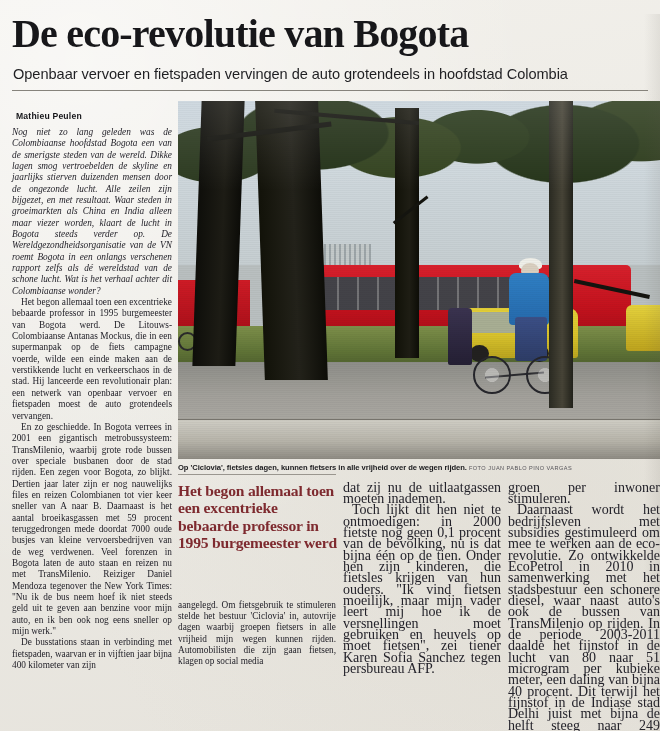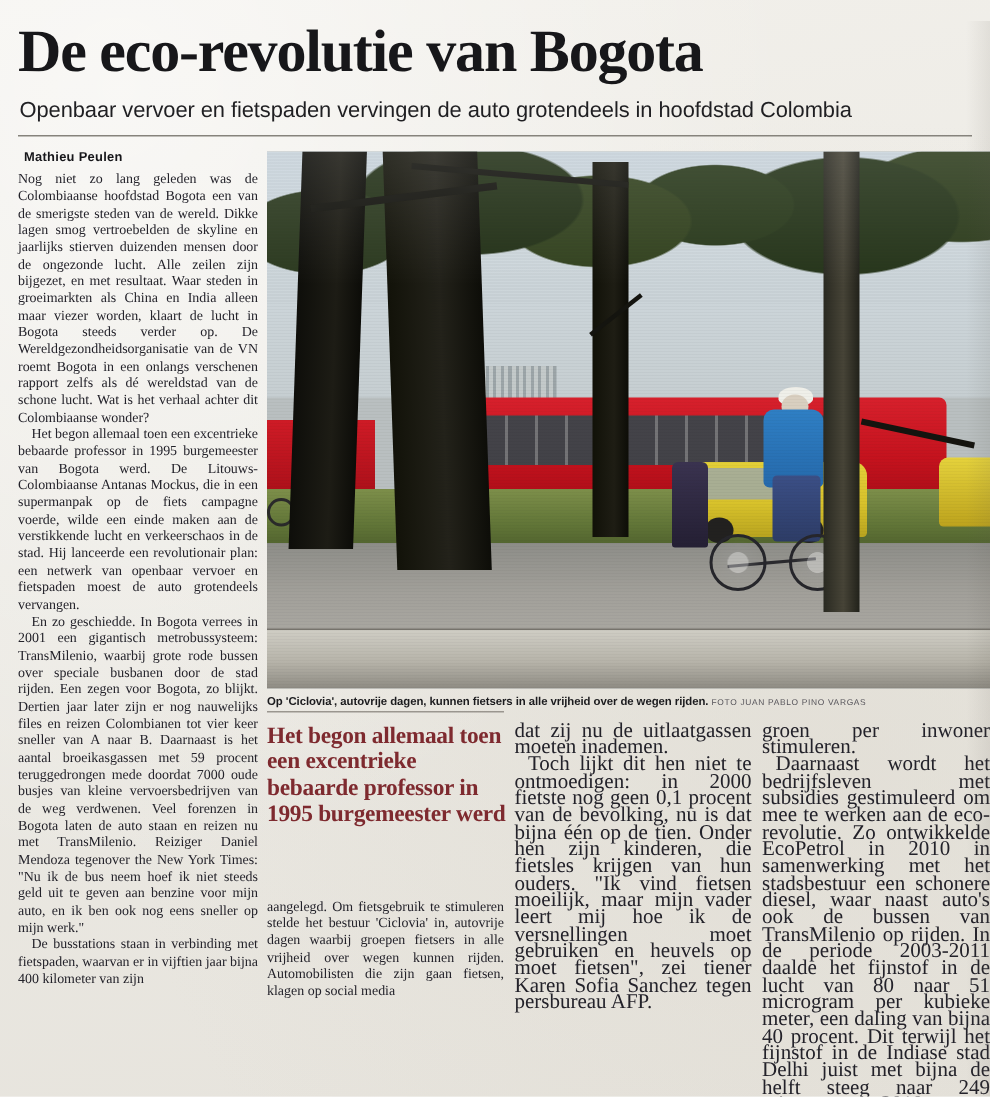--- a/index.html
+++ b/index.html
@@ -47,33 +47,33 @@
 
   
   .content { position:relative; margin-top: 8px; }
 
   .byline {
     font-family: "Liberation Sans", sans-serif;
     font-weight: 700;
     font-size: 8.6px;
     letter-spacing: .2px;
     color: #16161a;
-    margin: 0 0 5px 4px;
+    margin: 12px 0 5px 4px;
   }
 
   
   .col1 {
     position:absolute; left:4px; top:0; width:160px;
     font-size: 9.3px; line-height: 11.35px;
     text-align: justify;
     color:#23222a;
     hyphens:auto;
   }
   .col1 p { margin:0; text-indent: 9px; }
-  .col1 p.first { text-indent:0; }
+  .col1 p.first { text-indent:0;font-style:italic; }
 
   
   .photo-wrap { position:absolute; left:170px; top:2px; width:482px; height:358px; }
   .photo {
     position:absolute; inset:0; overflow:hidden;
     background:#b9bfc0;
   }
   
   .sky { position:absolute; left:0; top:0; width:100%; height:46%;
     background: linear-gradient(180deg,#c9d4dc 0%, #cfd8dd 40%, #c6ced1 100%); }
@@ -338,32 +338,32 @@
         <div class="branch b2"></div>
         <div class="branch b3"></div>
         <div class="branch b4"></div>
         <div class="curb"></div>
         <div class="photo-grain"></div>
         <div class="photo-fade"></div>
       </div>
     </div>
 
     <div class="caption">
-      <span>Op 'Ciclovia', autovrije dagen, kunnen fietsers in alle vrijheid over de wegen rijden.</span>
+      <span>Op 'Ciclovia', fietsles dagen, kunnen fietsers in alle vrijheid over de wegen rijden.</span>
       <span class="credit">FOTO JUAN PABLO PINO VARGAS</span>
     </div>
 
     <div class="lower">
       <div class="lowcols">
 
         <div class="pq-rule"></div>
         <div class="pullquote">Het begon allemaal toen een excentrieke bebaarde professor in 1995 burgemeester werd</div>
 
         <div class="c2-text">
-          <p class="first">aangelegd. Om fietsgebruik te stimuleren stelde het bestuur 'Ciclovia' in, autovrije dagen waarbij groepen fietsers in alle vrijheid over wegen kunnen rijden. Automobilisten die zijn gaan fietsen, klagen op social media</p>
+          <p class="first">aangelegd. Om fietsgebruik te stimuleren stelde het bestuur 'Ciclovia' in, autovrije dagen waarbij groepen fietsers in alle vrijheid mijn wegen kunnen rijden. Automobilisten die zijn gaan fietsen, klagen op social media</p>
         </div>
 
         <div class="lcol c3">
           <p class="first">dat zij nu de uitlaatgassen moeten inademen.</p>
           <p>Toch lijkt dit hen niet te ontmoedigen: in 2000 fietste nog geen 0,1 procent van de bevolking, nu is dat bijna één op de tien. Onder hen zijn kinderen, die fietsles krijgen van hun ouders. "Ik vind fietsen moeilijk, maar mijn vader leert mij hoe ik de versnellingen moet gebruiken en heuvels op moet fietsen", zei tiener Karen Sofia Sanchez tegen persbureau AFP.</p>
         </div>
 
         <div class="lcol c4">
           <p class="first">groen per inwoner stimuleren.</p>
           <p>Daarnaast wordt het bedrijfsleven met subsidies gestimuleerd om mee te werken aan de eco-revolutie. Zo ontwikkelde EcoPetrol in 2010 in samenwerking met het stadsbestuur een schonere diesel, waar naast auto's ook de bussen van TransMilenio op rijden. In de periode 2003-2011 daalde het fijnstof in de lucht van 80 naar 51 microgram per kubieke meter, een daling van bijna 40 procent. Dit terwijl het fijnstof in de Indiase stad Delhi juist met bijna de helft steeg naar 249 microgram in 2010.</p>

